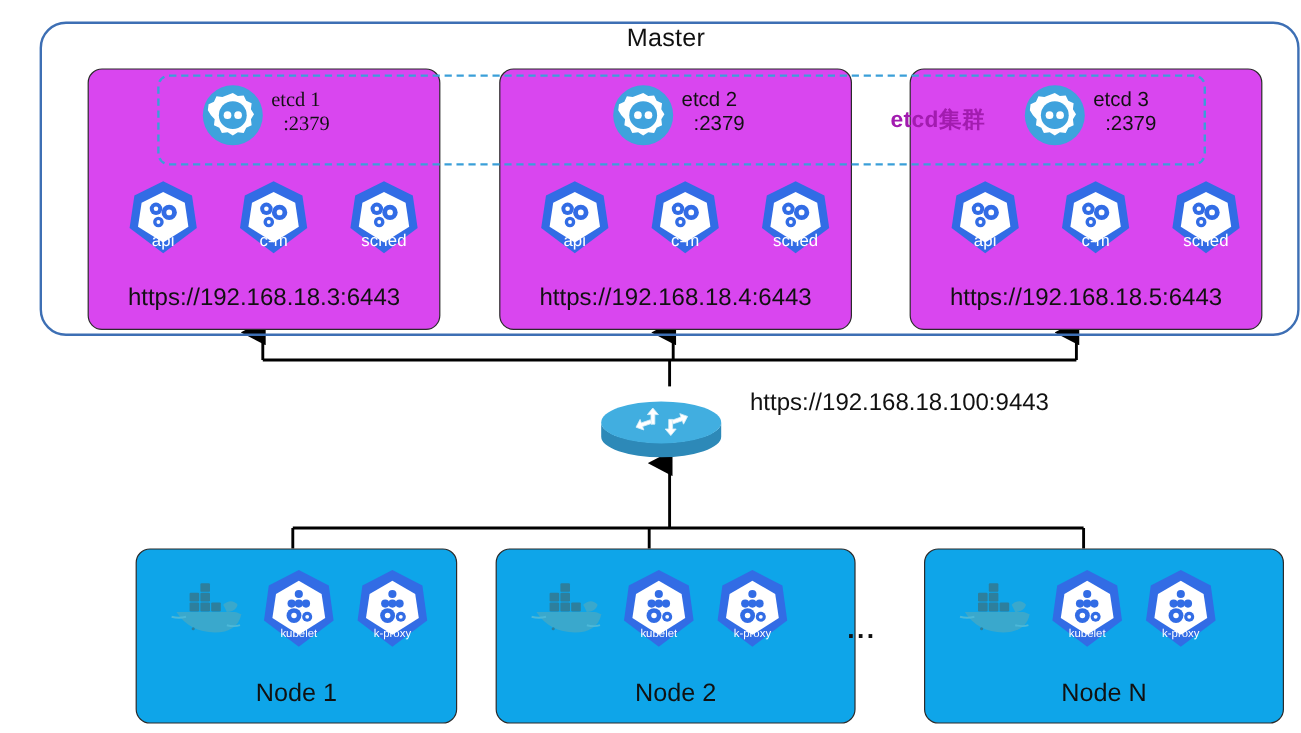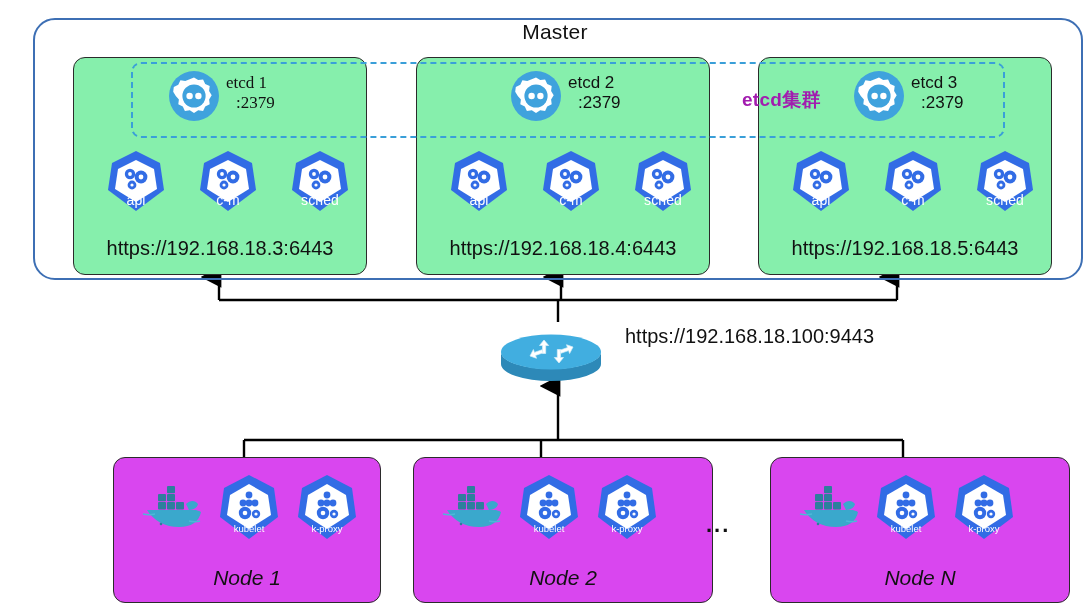--- a/index.html
+++ b/index.html
@@ -17,21 +17,21 @@
     border:2.5px solid #3d6fb4;border-radius:22px;background:transparent;
   }
   .master-title{
     position:absolute;left:0;top:20px;width:1084px;text-align:center;
     font-size:21px;color:#111;letter-spacing:.2px;
   }
 
   
   .master-card{
     position:absolute;top:57px;width:292px;height:216px;
-    background:#86efac;border:1.4px solid #2b2b2b;border-radius:12px;
+    background:#d946ef;border:1.4px solid #2b2b2b;border-radius:12px;
   }
   #master-card-0{left:60px;}
   #master-card-1{left:403px;}
   #master-card-2{left:745px;}
 
   
   .etcd-band{
     position:absolute;left:118px;top:62px;width:870px;height:72px;
     border:2px dashed #3a9fd8;border-radius:10px;background:transparent;
   }
@@ -74,21 +74,21 @@
   
   .lb-icon{position:absolute;left:484px;top:322px;width:108px;height:62px;}
   .lb-text{
     position:absolute;left:612px;top:322px;width:360px;
     font-size:20px;line-height:28px;color:#111;text-align:left;
   }
 
   
   .node-card{
     position:absolute;top:457px;width:266px;height:144px;
-    background:#d946ef;border:1.4px solid #2b2b2b;border-radius:12px;font-style:italic;
+    background:#0ea5e9;border:1.4px solid #2b2b2b;border-radius:12px;
   }
   #node-card-0{left:100px;}
   #node-card-1{left:400px;padding-left:32px;}
   #node-card-2{left:757px;padding-left:32px;}
   .node-title{
     position:absolute;left:0;bottom:12px;width:100%;text-align:center;
     font-size:21px;color:#111;
   }
   .docker-icon{position:absolute;left:28px;top:26px;width:62px;height:48px;}
   .ellipsis{

